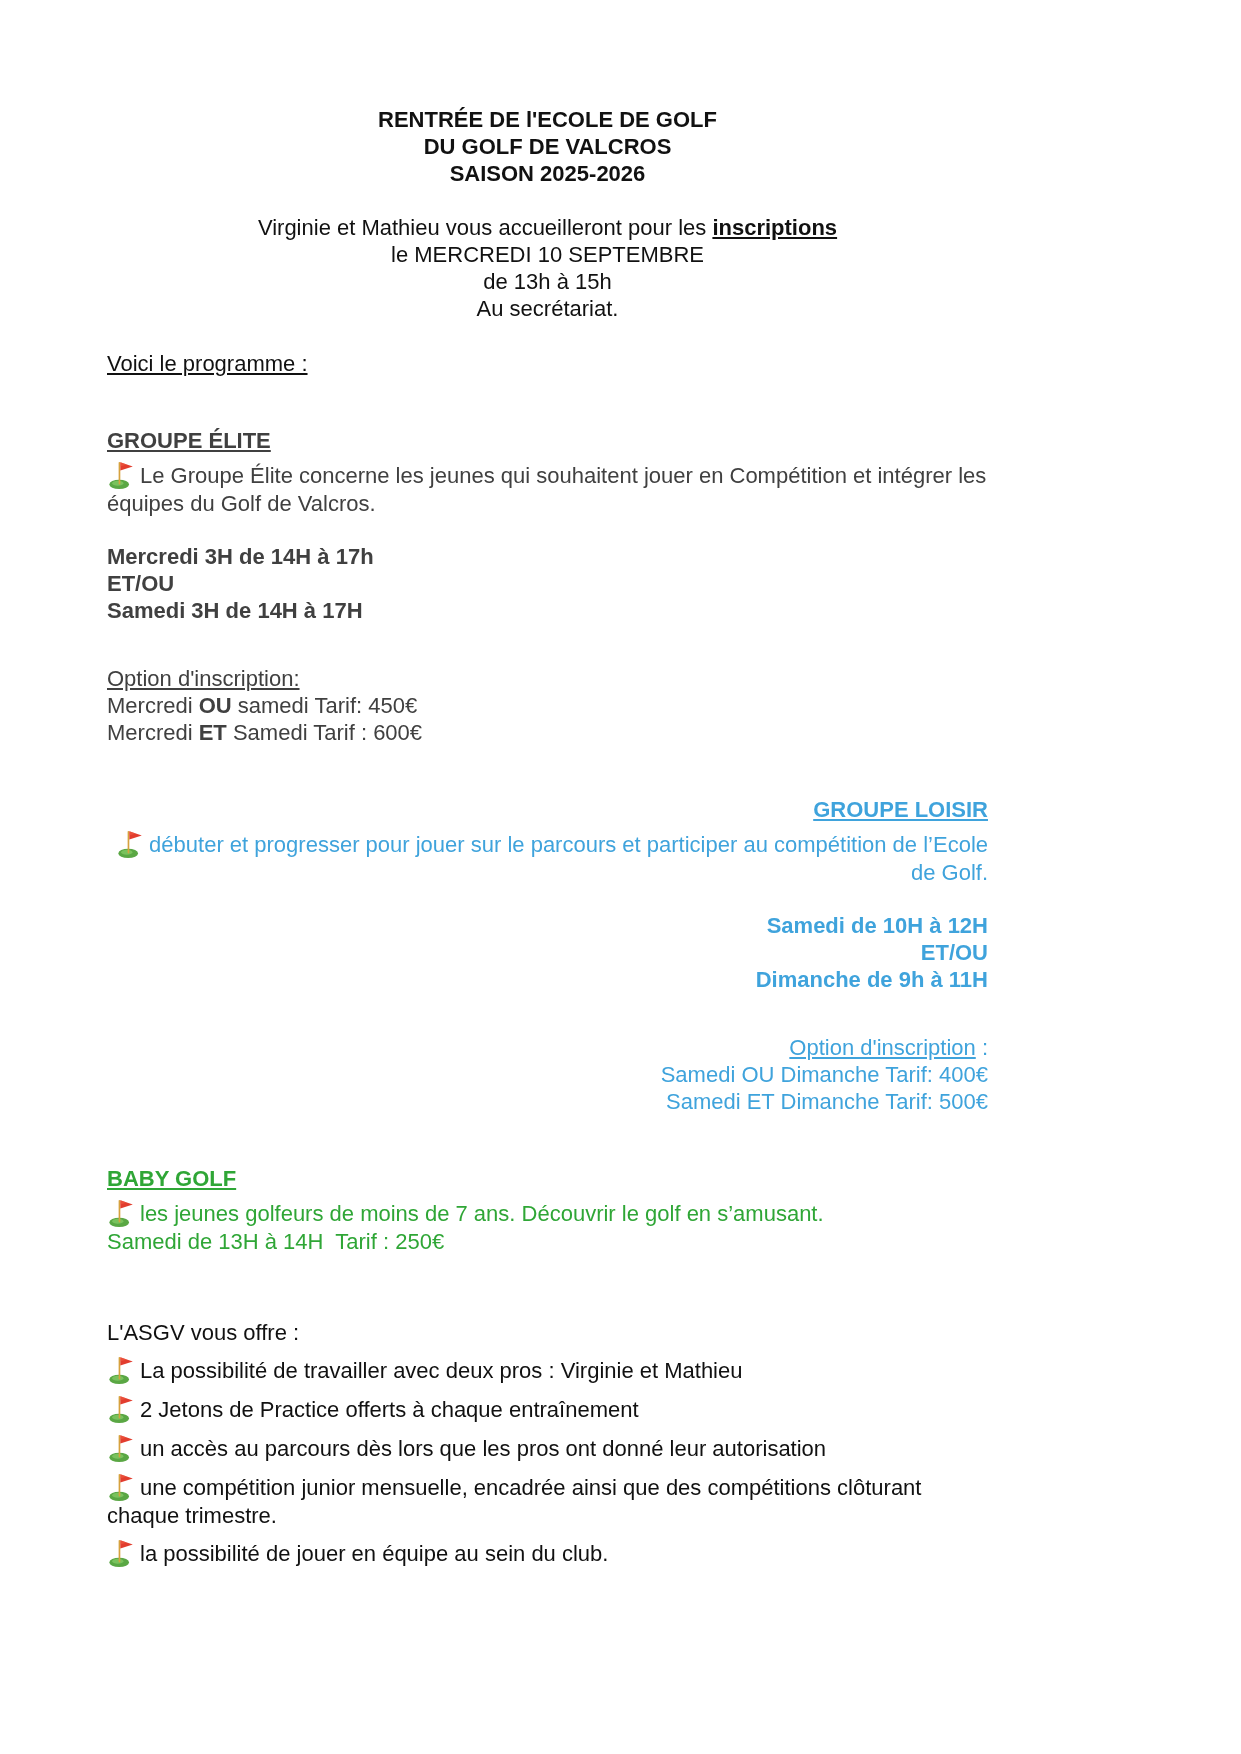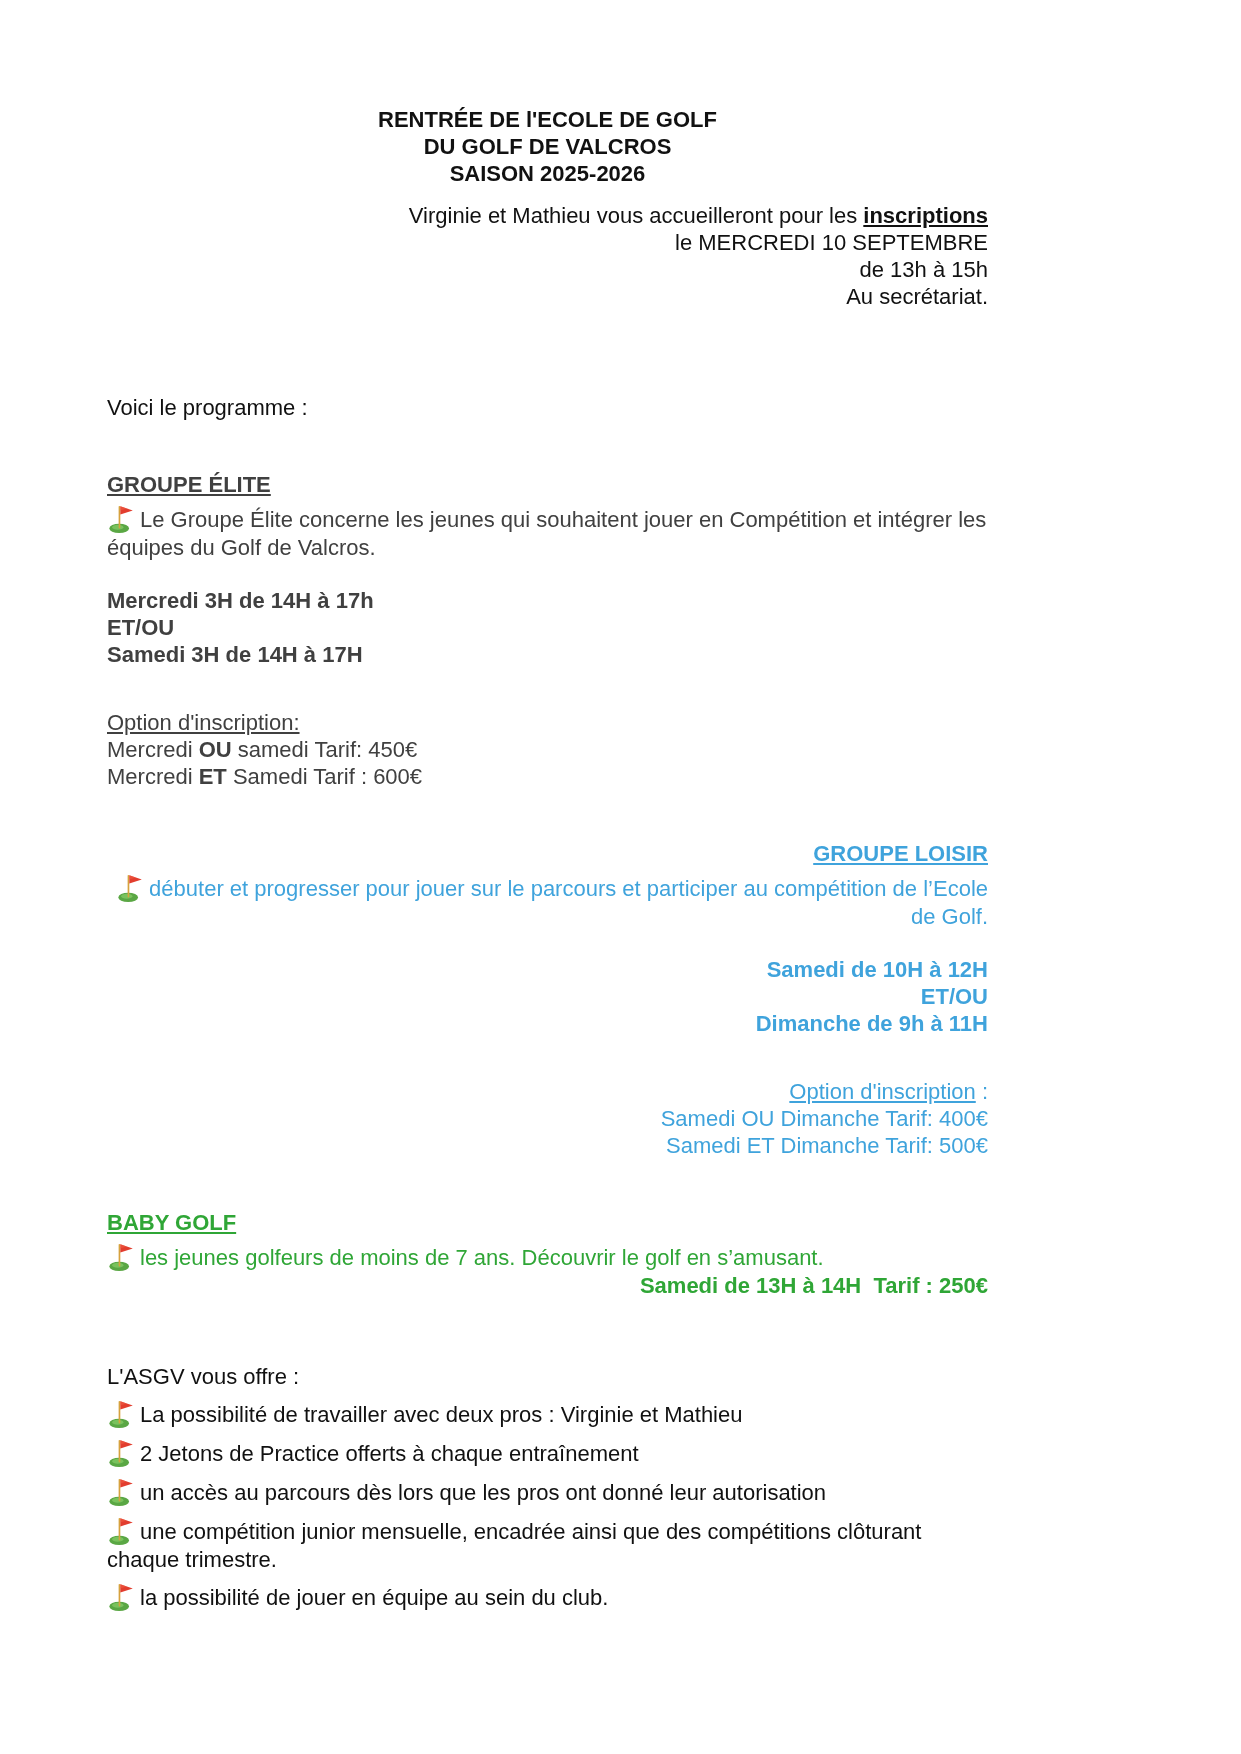--- a/index.html
+++ b/index.html
@@ -18,27 +18,27 @@
     padding: 106px 240px 0 107px;
   }
   p { margin: 0; }
   .center { text-align: center; }
   .bold { font-weight: bold; }
   .u { text-decoration: underline; }
   .red   { color: #404040; }
   .blue  { color: #3fa3dc; text-align: right; }
   .green { color: #2fa636; }
 
-  .intro-block    { margin-top: 15px; text-align: right; }
-  .program-line   { margin-top: 84px; }
+  .intro-block    { margin-top: 27px; }
+  .program-line   { margin-top: 28px; text-decoration: underline; }
   .section-heading{ font-weight: bold; text-decoration: underline; margin-top: 50px; }
   .desc           { margin-top: 6px; }
   .schedule       { margin-top: 26px; font-weight: bold; }
   .options        { margin-top: 41px; }
-  .baby-tarif     { font-weight: bold; white-space: pre-wrap; text-align: right; }
+  .baby-tarif     { font-weight: normal; white-space: pre-wrap; }
   .asgv-heading   { margin-top: 64px; }
   .bullet         { margin-top: 9px; }
 
   .flag-icon {
     display: inline-block;
     width: 30px;
     height: 30px;
     vertical-align: -7px;
     margin-right: 3px;
   }

